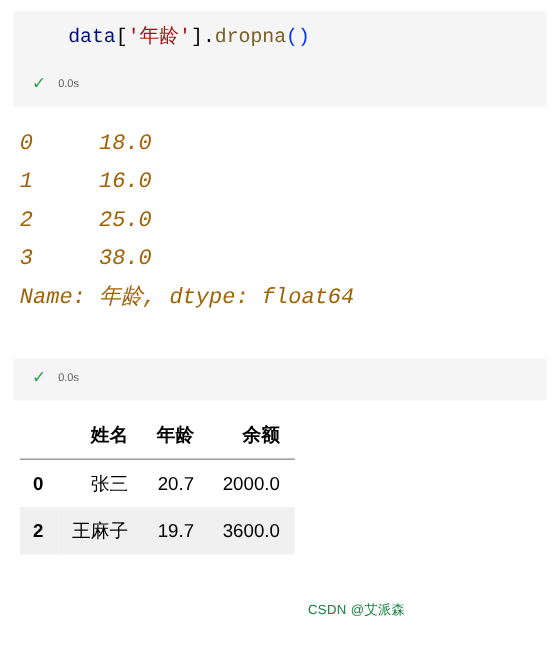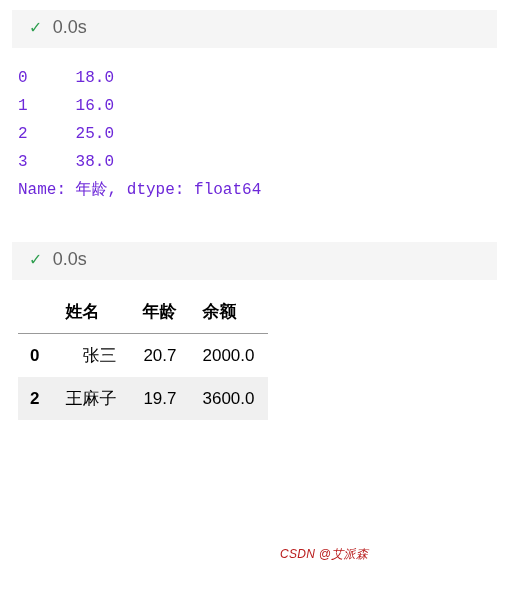--- a/index.html
+++ b/index.html
@@ -39,43 +39,44 @@
       gap: 12px;
     }
     .checkmark {
       color: #2e9e4f;
       font-size: 18px;
       font-weight: 300;
     }
     .time {
       color: #616161;
       font-family: -apple-system, "Segoe UI", sans-serif;
-      font-size: 18px;
+      font-size: 10px;
     }
     .output-text {
       font-family: "Consolas", "Courier New", monospace;
-      font-size: 16px;
+      font-size: 20px;
       line-height: 1.75;
       padding: 8px 6px 14px 6px;
       white-space: pre;
-      color: #6d28d9;
+      color: #a16207;
+      font-style: italic;
     }
     .gap {
       height: 24px;
     }
     .output-table {
       padding: 2px 0 0 6px;
     }
     table {
       border-collapse: collapse;
       font-family: -apple-system, "Segoe UI", Arial, sans-serif;
       font-size: 17px;
     }
     table th {
-      text-align: left;
+      text-align: right;
       font-weight: 700;
       padding: 10px 14px 10px 12px;
       border-bottom: 1px solid #999;
       color: #000;
     }
     table th.idx-head {
       border-bottom: 1px solid #999;
     }
     table td {
       text-align: right;
@@ -87,29 +88,31 @@
     }
     table tr.odd {
       background: #f0f0f0;
     }
     .watermark {
       position: absolute;
       left: 280px;
       top: 546px;
       font-family: -apple-system, "Segoe UI", sans-serif;
       font-size: 12px;
-      color: #b91c1c;
+      color: #15803d;
       letter-spacing: 0.3px;
-      font-style: italic;
     }
   </style>
 </head>
 <body>
 
 <div class="cell">
+  <div class="code-input">
+    <span class="obj">data</span><span class="bracket">[</span><span class="string">'年龄'</span><span class="bracket">]</span><span class="dot">.</span><span class="method">dropna</span><span class="paren">(</span><span class="paren">)</span>
+  </div>
   <div class="status-bar">
     <span class="checkmark">✓</span>
     <span class="time">0.0s</span>
   </div>
 </div>
 <div class="output-text">0     18.0
 1     16.0
 2     25.0
 3     38.0
 Name: 年龄, dtype: float64</div>

